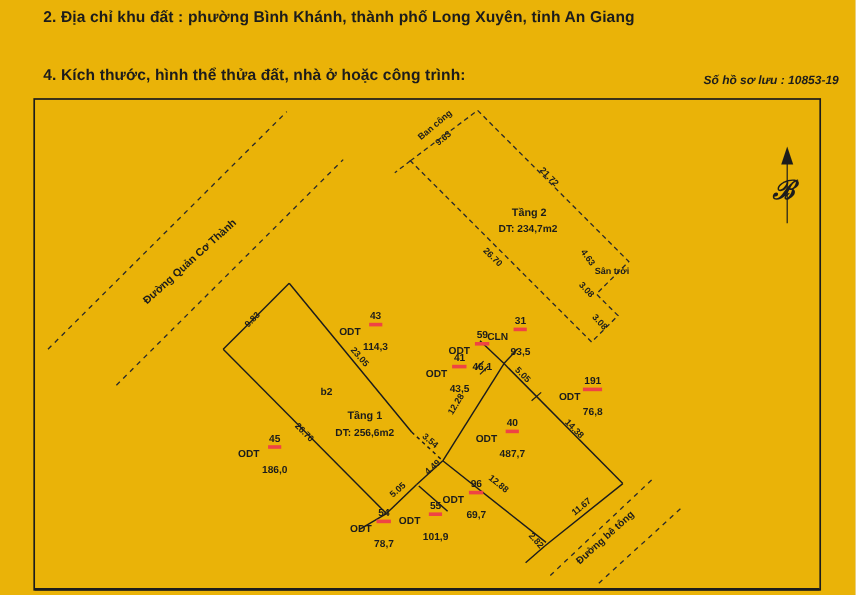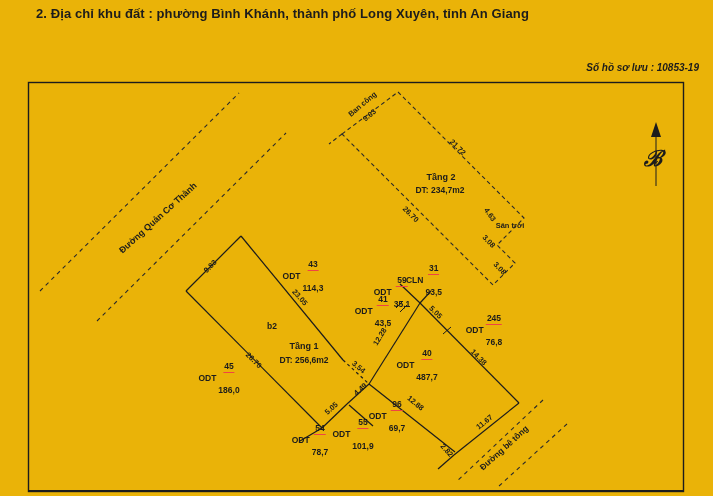--- a/index.html
+++ b/index.html
@@ -15,29 +15,30 @@
   .dim{font-family:"Liberation Sans",sans-serif;font-size:7.5px;font-weight:bold;}
   .small{font-size:7.5px;font-weight:bold;}
   .bld{font-size:9px;font-weight:bold;}
   .bld2{font-size:8.5px;font-weight:bold;}
   .road{font-size:9px;font-weight:bold;}
   .road2{font-size:8.5px;font-weight:bold;}
   .north{font-family:"DejaVu Serif",serif;font-style:italic;font-size:22px;font-weight:bold;}
   .plabel{position:absolute;transform:translate(-50%,-50%);display:flex;align-items:center;gap:2px;
           font-size:8.5px;font-weight:bold;line-height:1;white-space:nowrap;}
   .frac{display:inline-flex;flex-direction:column;align-items:center;line-height:1;}
-  .frac .num{border-bottom:1px solid #ef4444;padding:0 1px 1px 1px;}
+  .frac .num{border-bottom:3px solid #ef4444;padding:0 1px 1px 1px;}
   .frac .den{padding-top:13px;}
 </style>
 </head>
 <body>
 
 <div class="page">
 
   <div class="hdr hdr2">2. Địa chỉ khu đất : phường Bình Khánh, thành phố Long Xuyên, tỉnh An Giang</div>
+  <div class="hdr hdr4">4. Kích thước, hình thể thửa đất, nhà ở hoặc công trình:</div>
   <div class="fileno">Số hồ sơ lưu : 10853-19</div>
 
   <svg width="713" height="496" viewBox="0 0 713 496">
 
     <rect x="28.5" y="82.5" width="655" height="409" fill="none" stroke="#1c1c1c" stroke-width="1.4"></rect>
     <line x1="29" y1="491" x2="683" y2="491" stroke="#1c1c1c" stroke-width="2"></line>
 
     <g stroke="#2a2a2a" stroke-width="1.1" stroke-dasharray="4 4">
       <line x1="40" y1="291" x2="239" y2="93"></line>
       <line x1="97" y1="321" x2="286" y2="133"></line>
@@ -125,41 +126,41 @@
     <span>ODT</span>
     <span class="frac">
         <span class="num">45</span>
         <span class="den">186,0</span>
       </span>
   </div>
   <div class="plabel" style="left:392px;top:292px">
     <span>ODT</span>
     <span class="frac">
         <span class="num">59</span>
-        <span class="den">35,1</span>
+        <span class="den">46,1</span>
       </span>
   </div>
   <div class="plabel" style="left:373px;top:311px">
     <span>ODT</span>
     <span class="frac">
         <span class="num">41</span>
         <span class="den">43,5</span>
       </span>
   </div>
   <div class="plabel" style="left:424px;top:280px">
     <span>CLN</span>
     <span class="frac">
         <span class="num">31</span>
         <span class="den">93,5</span>
       </span>
   </div>
   <div class="plabel" style="left:484px;top:330px">
     <span>ODT</span>
     <span class="frac">
-        <span class="num">245</span>
+        <span class="num">191</span>
         <span class="den">76,8</span>
       </span>
   </div>
   <div class="plabel" style="left:417px;top:365px">
     <span>ODT</span>
     <span class="frac">
         <span class="num">40</span>
         <span class="den">487,7</span>
       </span>
   </div>

